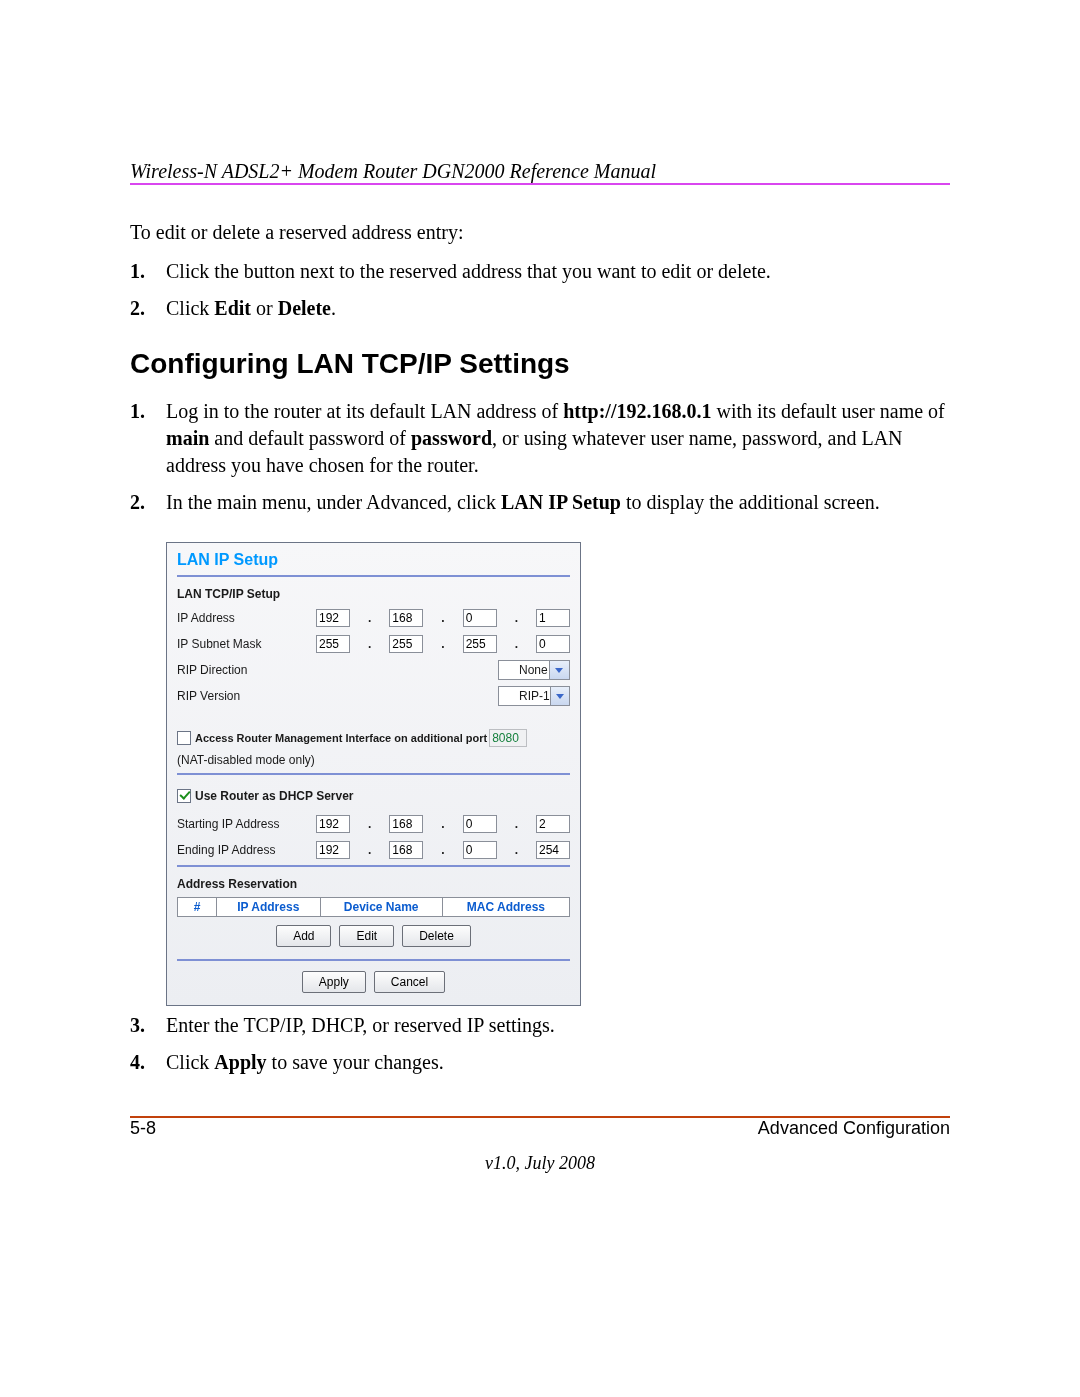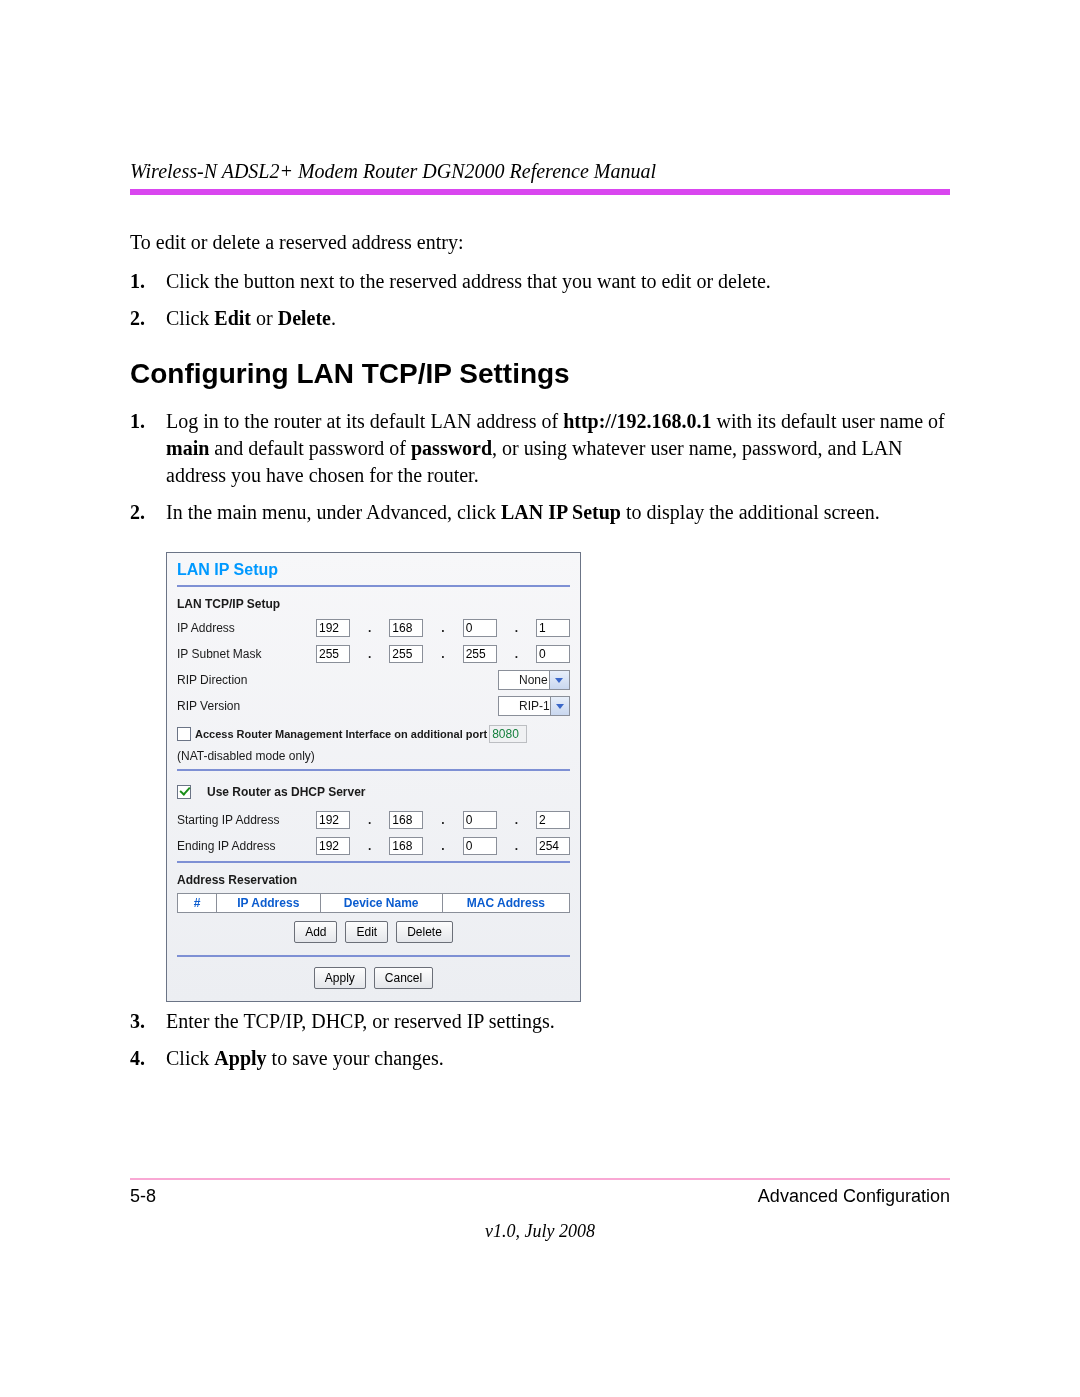--- a/index.html
+++ b/index.html
@@ -14,22 +14,22 @@
     color: #000;
     position: relative;
   }
   .page {
     padding: 160px 130px 0 130px;
     box-sizing: border-box;
   }
   .running-header {
     font-style: italic;
     font-size: 20px;
-    border-bottom: 6px solid #d946ef;
-    padding-bottom: 6px;
+    border-bottom: 2px solid #d946ef;
+    padding-bottom: 0;
     margin-bottom: 36px;
   }
   .intro {
     font-size: 20px;
     margin-bottom: 14px;
   }
   ol.toplist {
     list-style: none;
     padding: 0;
     margin: 0 0 26px 0;
@@ -211,33 +211,32 @@
   }
   .router-panel .btnrow {
     display: flex;
     gap: 8px;
     justify-content: center;
     margin-top: 8px;
   }
   .router-panel button.ui {
     font-family: Arial, Helvetica, sans-serif;
     font-size: 12px;
-    padding: 1px 10px;
+    padding: 1px 16px;
     height: 22px;
     border: 1px solid #6b6f78;
     background: linear-gradient(#fdfdfd, #e4e6ea);
     border-radius: 2px;
     cursor: pointer;
   }
 
   
   .footer {
-    border-top: 2px solid #f9a8d4;
-    margin-top: 106px;
-    padding-top: 6px;
+    border-top: 2px solid #c2410c;
+    margin-top: 40px;
     font-family: Arial, Helvetica, sans-serif;
     font-size: 18px;
     display: flex;
     justify-content: space-between;
   }
   .version {
     text-align: center;
     font-style: italic;
     font-size: 18px;
     margin-top: 14px;
@@ -325,32 +324,32 @@
       </div>
 
       <div class="row">
         <span class="label">RIP Version</span>
         <div class="selwrap">
           <span>RIP-1</span>
           <span class="dd-btn"></span>
         </div>
       </div>
 
-      <div class="row" style="margin-top:6px;">
+      <div class="row" style="margin-top:20px;">
         <span style="display:flex;align-items:center;flex:1 1 auto;">
           <span class="cbx"></span>
           <b style="font-size:11px;">Access Router Management Interface on additional port</b>
           <input class="porttxt" readonly="" value="8080" style="">
         </span>
       </div>
       <div class="note">(NAT-disabled mode only)</div>
 
       <hr class="hr-thin">
 
-      <div class="row" style="margin-bottom:6px;gap:12px;">
+      <div class="row" style="margin-bottom:6px;">
         <span class="cbx checked"></span>
         <b>Use Router as DHCP Server</b>
       </div>
 
       <div class="row">
         <span class="label">Starting IP Address</span>
         <span class="ipfield">
           <input class="oct" value="192" style="">
             <span class="dot">.</span>
           <input class="oct" value="168" style="">

